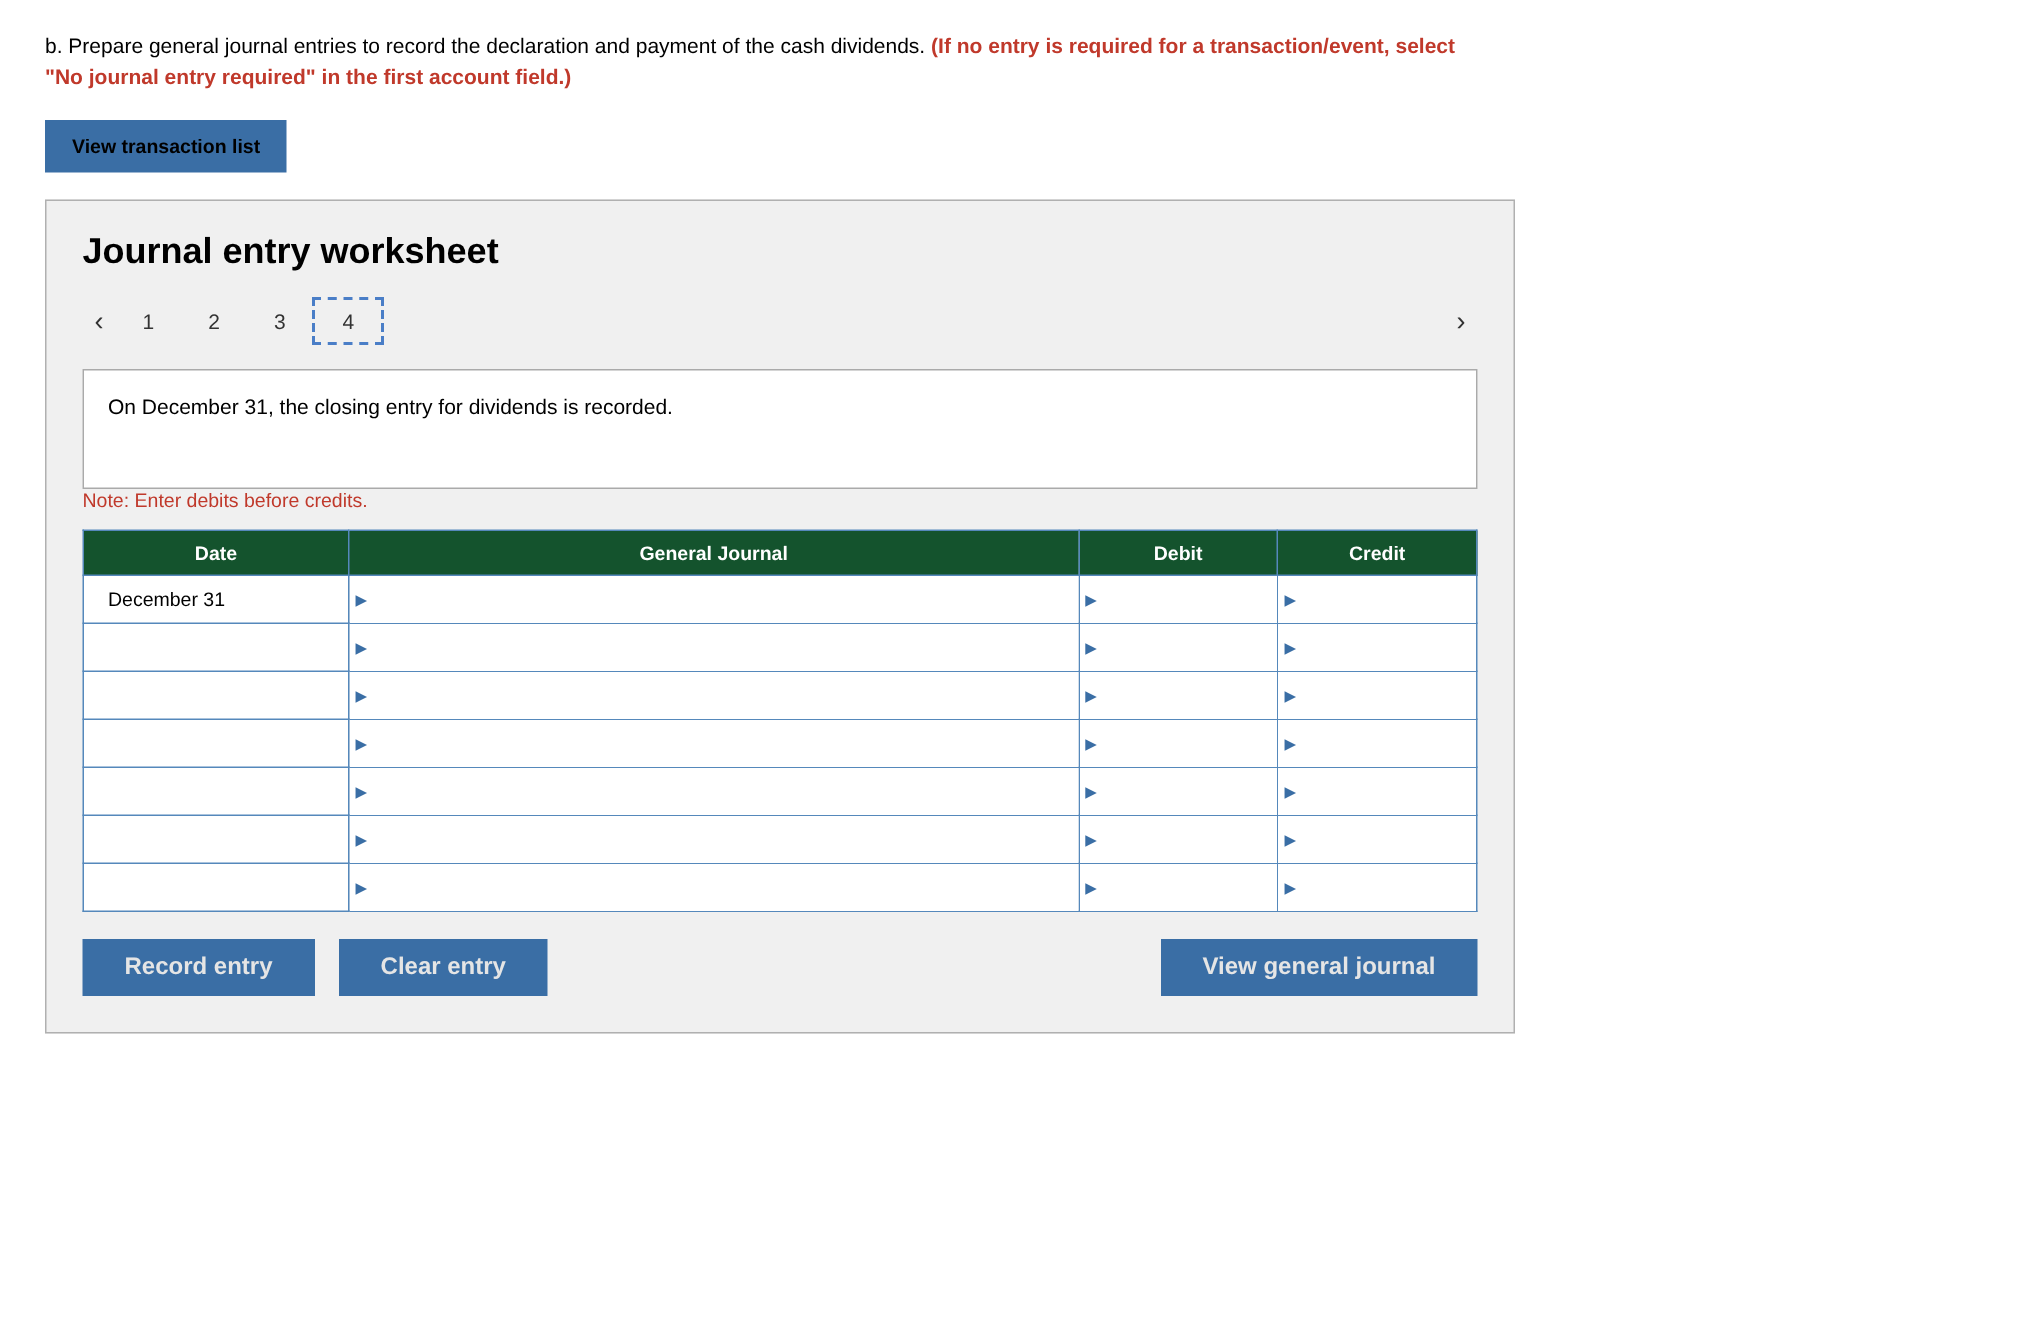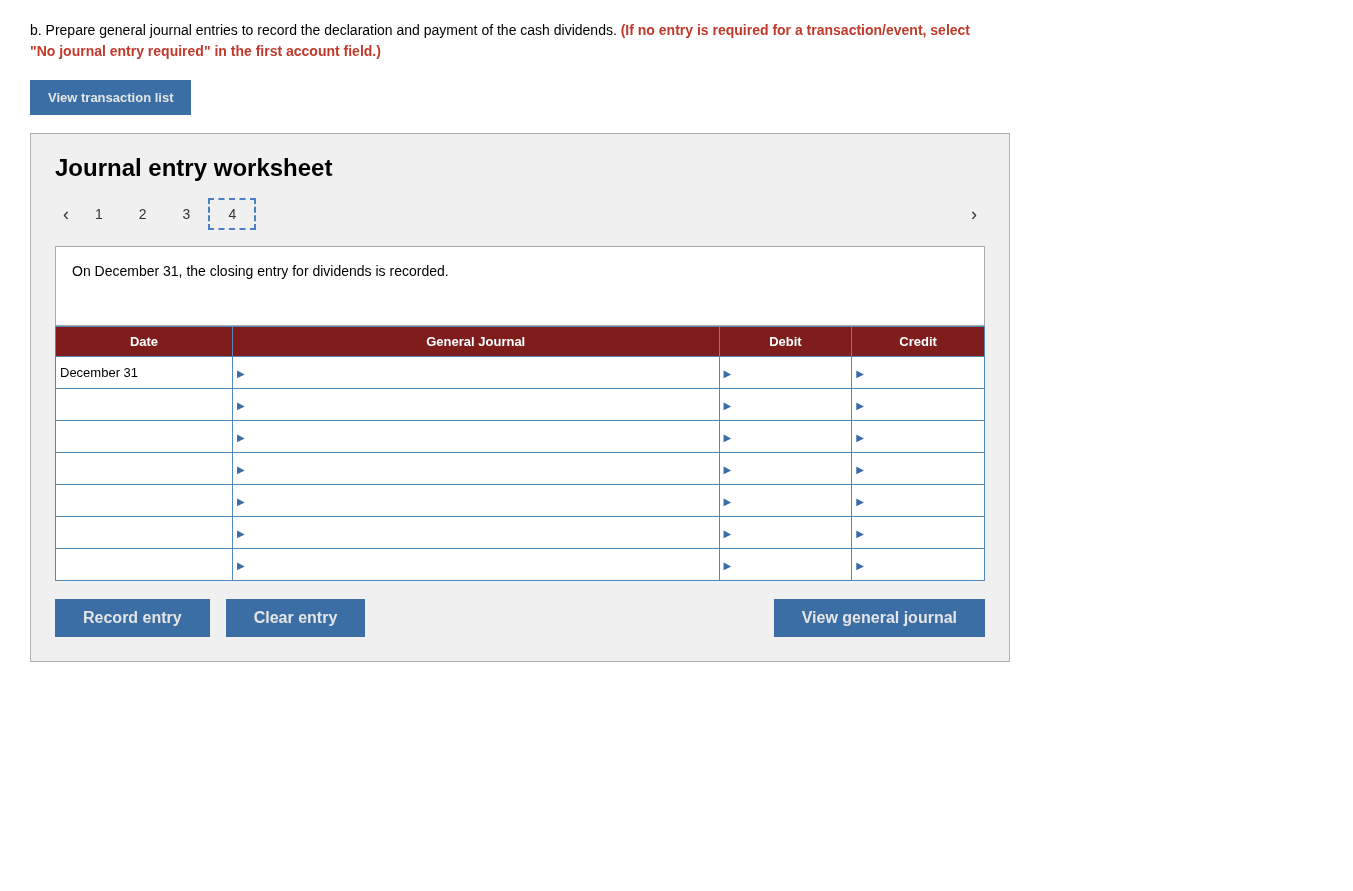--- a/index.html
+++ b/index.html
@@ -15,21 +15,21 @@
       line-height: 1.5;
       margin-bottom: 18px;
       max-width: 950px;
     }
     .instructions .bold-red {
       color: #c0392b;
       font-weight: bold;
     }
     .view-transaction-btn {
       background-color: #3a6ea5;
-      color: #e5e5e5;
+      color: #000000;
       border: none;
       padding: 10px 18px;
       font-size: 13px;
       font-weight: bold;
       cursor: pointer;
       margin-bottom: 18px;
       display: inline-block;
     }
     .worksheet-container {
       border: 1px solid #b0b0b0;
@@ -79,21 +79,21 @@
       font-size: 13px;
       margin-bottom: 12px;
     }
     
     .journal-table {
       width: 100%;
       border-collapse: collapse;
       margin-bottom: 18px;
     }
     .journal-table thead tr th {
-      background-color: #7f1d1d;
+      background-color: #14532d;
       color: #fff;
       font-weight: bold;
       font-size: 13px;
       padding: 7px 8px;
       border: 1px solid #5588bb;
       text-align: center;
     }
     .journal-table thead tr th.date-col {
       width: 160px;
     }
@@ -107,21 +107,21 @@
     .journal-table thead tr th.credit-col {
       width: 120px;
     }
     .journal-table tbody tr td {
       border: 1px solid #5588bb;
       padding: 0;
       height: 32px;
       background: #fff;
     }
     .journal-table tbody tr td.date-cell {
-      padding: 4px 4px;
+      padding: 4px 16px;
       font-size: 13px;
       vertical-align: middle;
     }
     .journal-table tbody tr td.gj-cell {
       position: relative;
       vertical-align: middle;
     }
     .journal-table tbody tr td.gj-cell::before {
       content: '▶';
       position: absolute;
@@ -198,20 +198,21 @@
     <span class="chevron">‹</span>
     <div class="tab-item">1</div>
     <div class="tab-item">2</div>
     <div class="tab-item">3</div>
     <div class="tab-item active">4</div>
     <span class="chevron" style="margin-left:auto;">›</span>
   </div>
 
   <div class="description-box">On December 31, the closing entry for dividends is recorded.</div>
 
+  <div class="note-text">Note: Enter debits before credits.</div>
 
   <table class="journal-table">
     <thead>
       <tr>
         <th class="date-col">Date</th>
         <th class="gj-col">General Journal</th>
         <th class="debit-col">Debit</th>
         <th class="credit-col">Credit</th>
       </tr>
     </thead>

